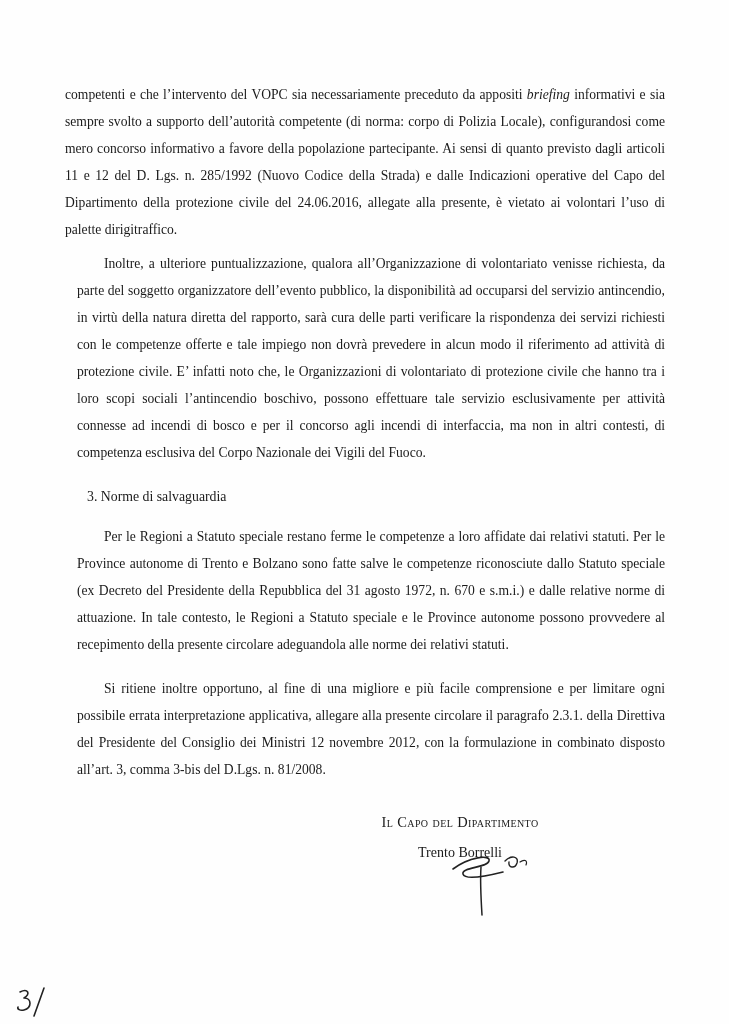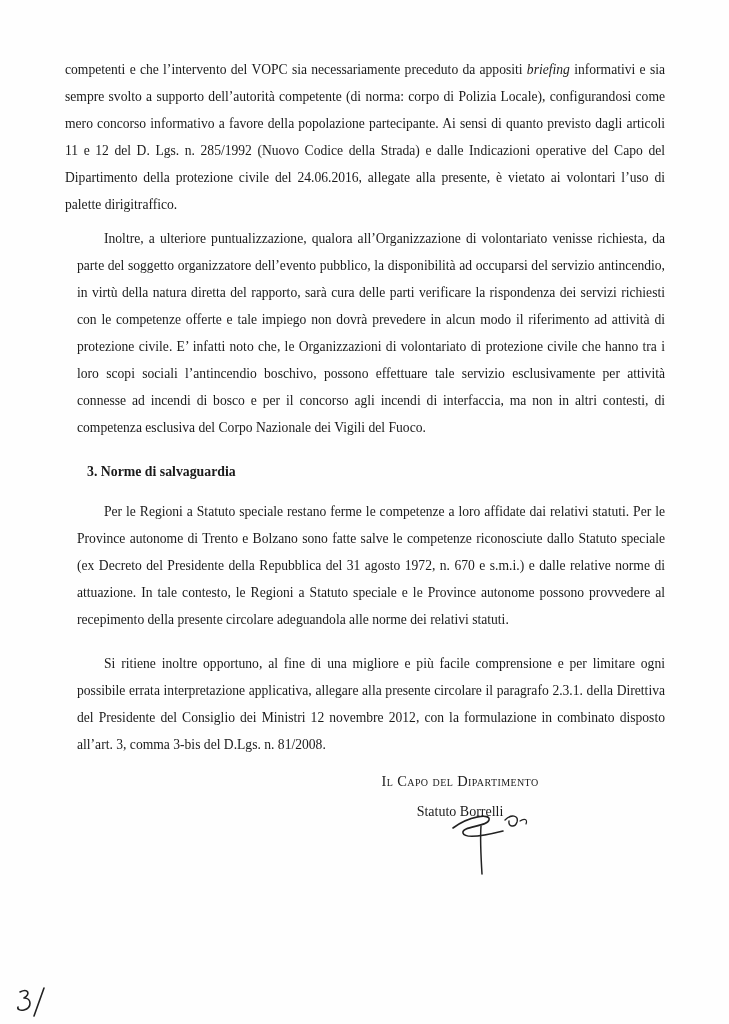--- a/index.html
+++ b/index.html
@@ -12,42 +12,42 @@
     width: 729px;
     height: 1024px;
     background: #fefefe;
     overflow: hidden;
     font-family: "Liberation Serif", serif;
     color: #1a1a1a;
   }
   .content {
     position: absolute;
     left: 65px;
-    top: 56px;
+    top: 81px;
     width: 600px;
     font-size: 13.6px;
     line-height: 27px;
     text-align: justify;
   }
   .para { margin: 0; }
   .indent { text-indent: 27px; margin-left: 12px; }
   .p2 { margin-top: 7px; }
   .section-heading {
     margin-top: 17px;
     margin-bottom: 13px;
-    font-weight: bold;
+    font-weight: normal;
     padding-left: 22px;
     text-align: left;
     font-size: 13.8px;
   }
   .p4 { margin-top: 17px; }
   .italic { font-style: italic; }
   .signature-block {
     position: relative;
-    margin-top: 10px;
+    margin-top: 26px;
     margin-left: 250px;
     width: 290px;
     text-align: center;
   }
   .sig-title {
     font-variant: small-caps;
     font-size: 14.5px;
     letter-spacing: 0.4px;
     line-height: 27px;
   }
@@ -86,21 +86,21 @@
 
     <p class="para section-heading">3.  Norme di salvaguardia</p>
 
     <p class="para indent">Per le Regioni a Statuto speciale restano ferme le competenze a loro affidate dai relativi statuti. Per le Province autonome di Trento e Bolzano sono fatte salve le competenze riconosciute dallo Statuto speciale (ex Decreto del Presidente della Repubblica del 31 agosto 1972, n. 670 e s.m.i.) e dalle relative norme di attuazione. In tale contesto, le Regioni a Statuto speciale e le Province autonome possono provvedere al recepimento della presente circolare adeguandola alle norme dei relativi statuti.</p>
 
     <p class="para indent p4">Si ritiene inoltre opportuno, al fine di una migliore e più facile comprensione e per limitare ogni possibile errata interpretazione applicativa, allegare alla presente circolare il paragrafo 2.3.1. della Direttiva del Presidente del Consiglio dei Ministri 12 novembre 2012, con la formulazione in combinato disposto all’art. 3, comma 3-bis del D.Lgs. n. 81/2008.</p>
 
 
     <div class="signature-block">
       <div class="sig-title">Il Capo del Dipartimento</div>
-      <div class="sig-name">Statuto Borrelli</div>
+      <div class="sig-name">Trento Borrelli</div>
       <svg class="sig-scribble" width="92" height="66" viewBox="0 0 92 66">
         <path d="M6 16 C 22 4, 44 1, 42 8 C 40 15, 14 14, 16 21 C 18 28, 44 22, 56 19" stroke-width="1.6"></path>
         <path d="M58 8 C 64 2, 72 3, 70 10 C 68 16, 61 15, 62 9" stroke-width="1.4"></path>
         <path d="M73 9 C 77 6, 81 7, 79 12" stroke-width="1.2"></path>
         <path d="M34 14 C 33 28, 34 46, 35 62" stroke-width="1.5"></path>
       </svg>
     </div>
 
   </div>
 

